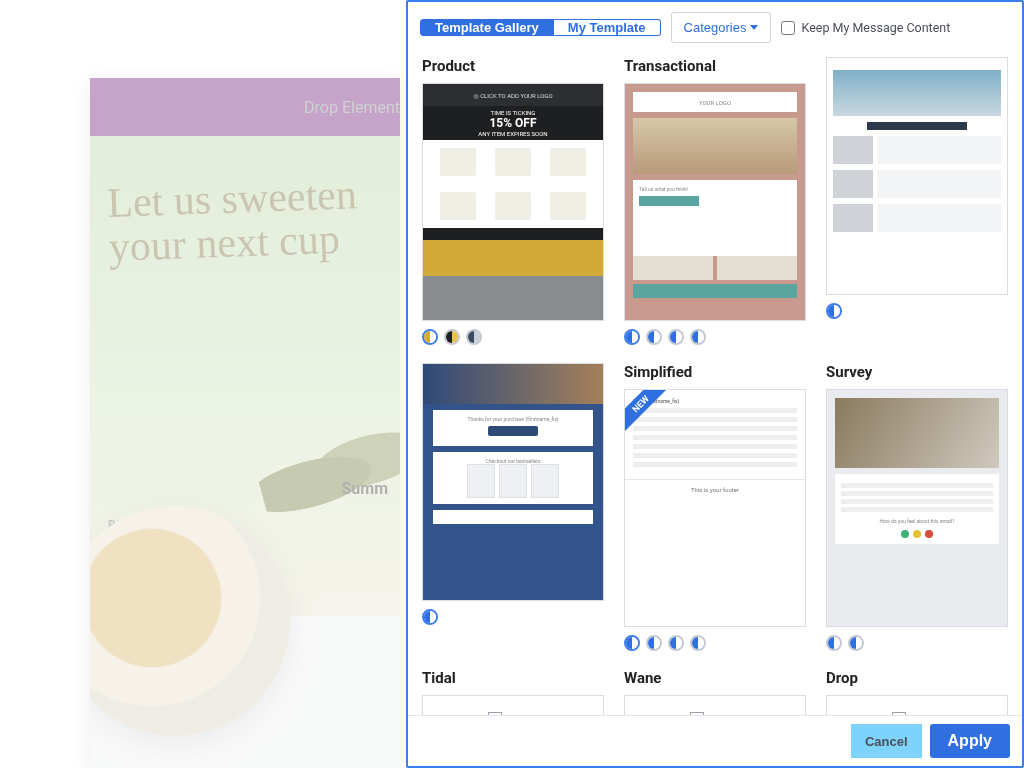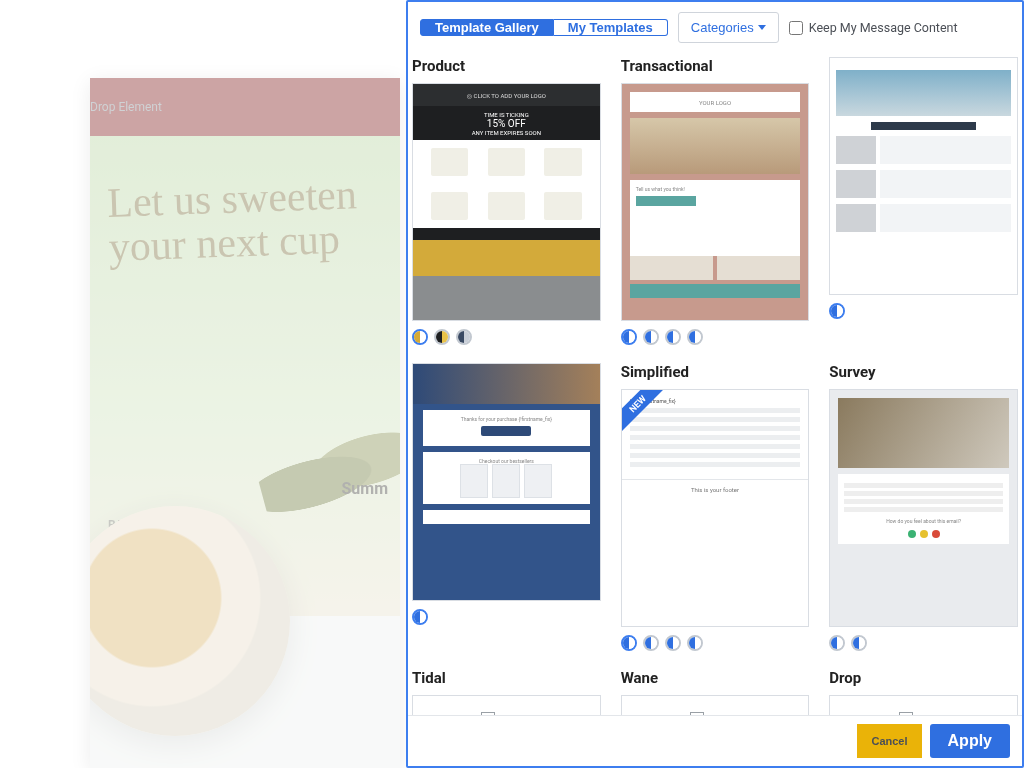--- a/index.html
+++ b/index.html
@@ -15,23 +15,23 @@
   .bg-editor {
     position: absolute;
     left: 90px; top: 78px;
     width: 310px; height: 690px;
     background: #eef1ef;
     box-shadow: 0 4px 20px rgba(0,0,0,.08);
     overflow:hidden;
   }
   .bg-editor .drop-bar {
     height: 58px;
-    display:flex; align-items:center; justify-content:flex-start;
-    color:#8a8e94; font-size:12px;
-    background:#7f1d1d;
+    display:flex; align-items:center; justify-content:flex-end;
+    color:#8a8e94; font-size:16px;
+    background:#701a75;
   }
   .bg-editor .hero {
     height: 480px;
     background: linear-gradient(180deg,#b7d4a1 0%, #cfe2bd 60%, #e7e2cd 100%);
     position:relative;
   }
   .bg-editor .hero .headline {
     position:absolute; left:18px; top:40px; right:10px;
     font-family: cursive, "Brush Script MT";
     font-size: 42px; line-height:1.05;
@@ -103,21 +103,21 @@
     border-top:5px solid #2f6fe0;
   }
   .keep {
     display:flex; align-items:center; gap:6px;
     font-size:12.5px; color:#4b4f56;
   }
   .keep input { width:14px; height:14px; }
 
   .gallery {
     flex:1; overflow-y:auto;
-    padding:6px 4px 0;
+    padding:6px 14px 0;
   }
   .grid {
     display:grid;
     grid-template-columns: repeat(3, 1fr);
     gap: 18px 20px;
   }
   .cell { }
   .cell h4 {
     font-size:15px; font-weight:700; color:#222;
     margin-bottom:8px;
@@ -191,21 +191,21 @@
   .t-logo { background:#fff;padding:10px;font-size:6px;color:#888}
   .t-logo .lg{display:flex;align-items:center;gap:4px;justify-content:center;margin:6px 0}
   .t-logo .lg .ic{width:14px;height:14px;border:1px solid #9aa0a6;display:flex;align-items:center;justify-content:center;color:#6f7681;font-size:9px}
 
   .modal-footer{
     border-top:1px solid #e3e6ea;
     padding:8px 12px;
     display:flex; justify-content:flex-end; gap:8px;
   }
   .btn-cancel{
-    background:#eab308;border:none;color:#4b4f56;font-size:11px;font-weight:600;
+    background:#7dd3fc;border:none;color:#4b4f56;font-size:13px;font-weight:600;
     padding:8px 14px;cursor:pointer;
   }
   .btn-apply{
     background:#2f6fe0;border:none;color:#fff;font-size:16px;font-weight:600;
     padding:8px 18px;border-radius:3px;cursor:pointer;
   }
 </style>
 </head>
 <body>
 
@@ -226,21 +226,21 @@
   <div class="bg-overlay"></div>
 </div>
 
 <div class="modal">
   <div class="modal-header">
     <div style="display:flex">
       <button class="seg-btn primary">
         <span>Template Gallery</span>
       </button>
       <button class="seg-btn secondary">
-        <span>My Templates</span>
+        <span>My Template</span>
       </button>
     </div>
     <button class="cat-btn">
       <span>Categories</span>
       <span class="caret"></span>
     </button>
     <label class="keep">
       <input type="checkbox" style="">
       <span>Keep My Message Content</span>
     </label>
@@ -248,21 +248,21 @@
 
   <div class="gallery">
     <div class="grid">
 
       <div class="cell">
         <h4>Product</h4>
         <div class="thumb t-product">
           <div class="hdr">◎ CLICK TO ADD YOUR LOGO</div>
           <div class="band">
             <span>TIME IS TICKING</span>
-            <span style="font-size:10px;font-weight:400">15% OFF</span>
+            <span style="font-size:12px;font-weight:700">15% OFF</span>
             <span>ANY ITEM EXPIRES SOON</span>
           </div>
           <div class="row">
               <div class="cell2"></div>
               <div class="cell2"></div>
               <div class="cell2"></div>
             </div>
           <div class="row">
               <div class="cell2"></div>
               <div class="cell2"></div>

